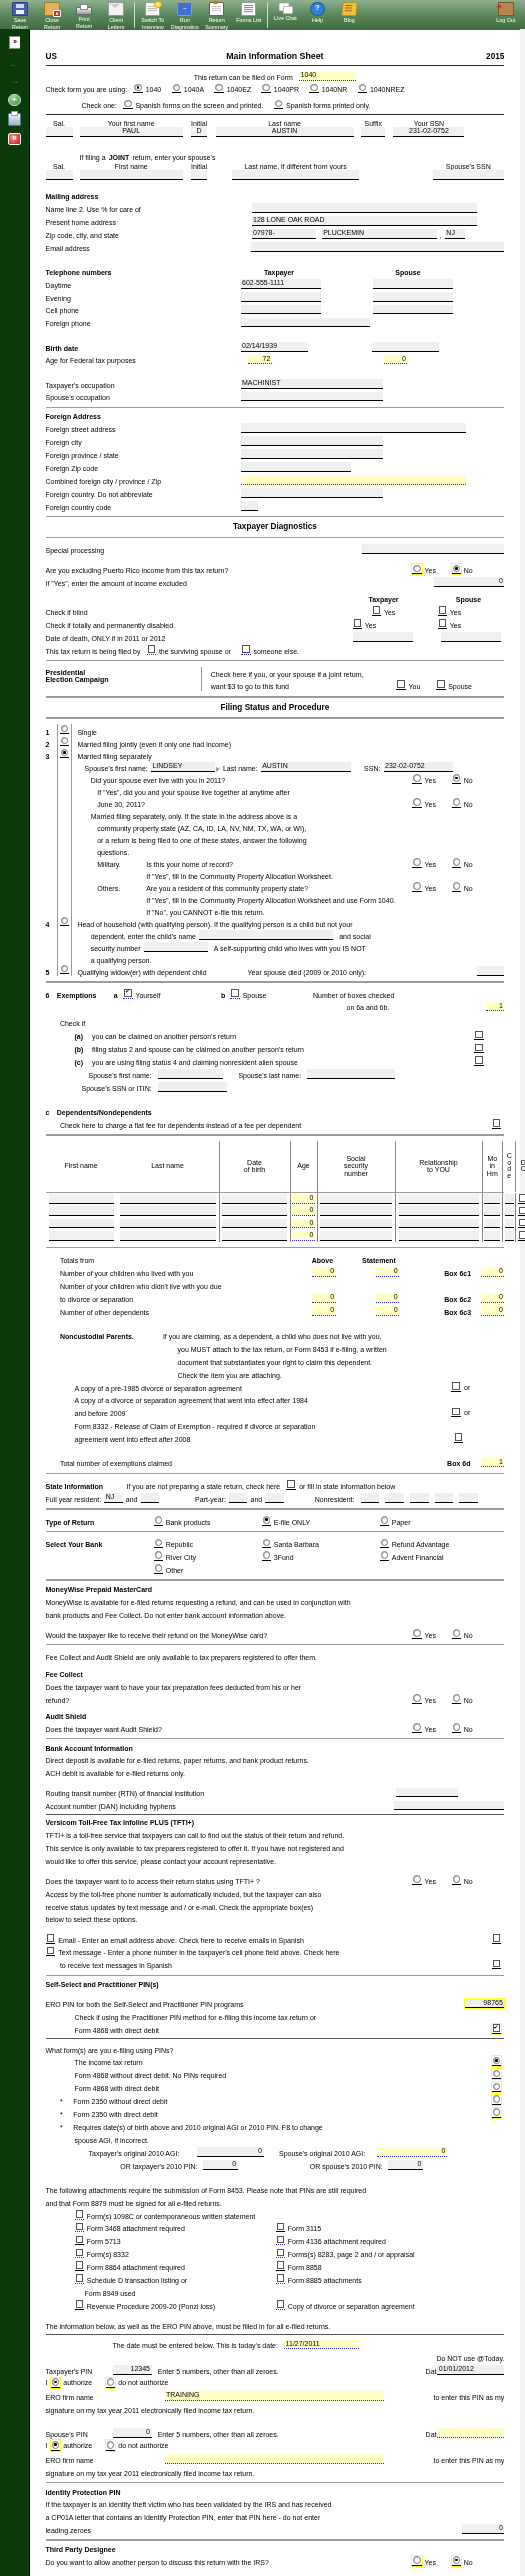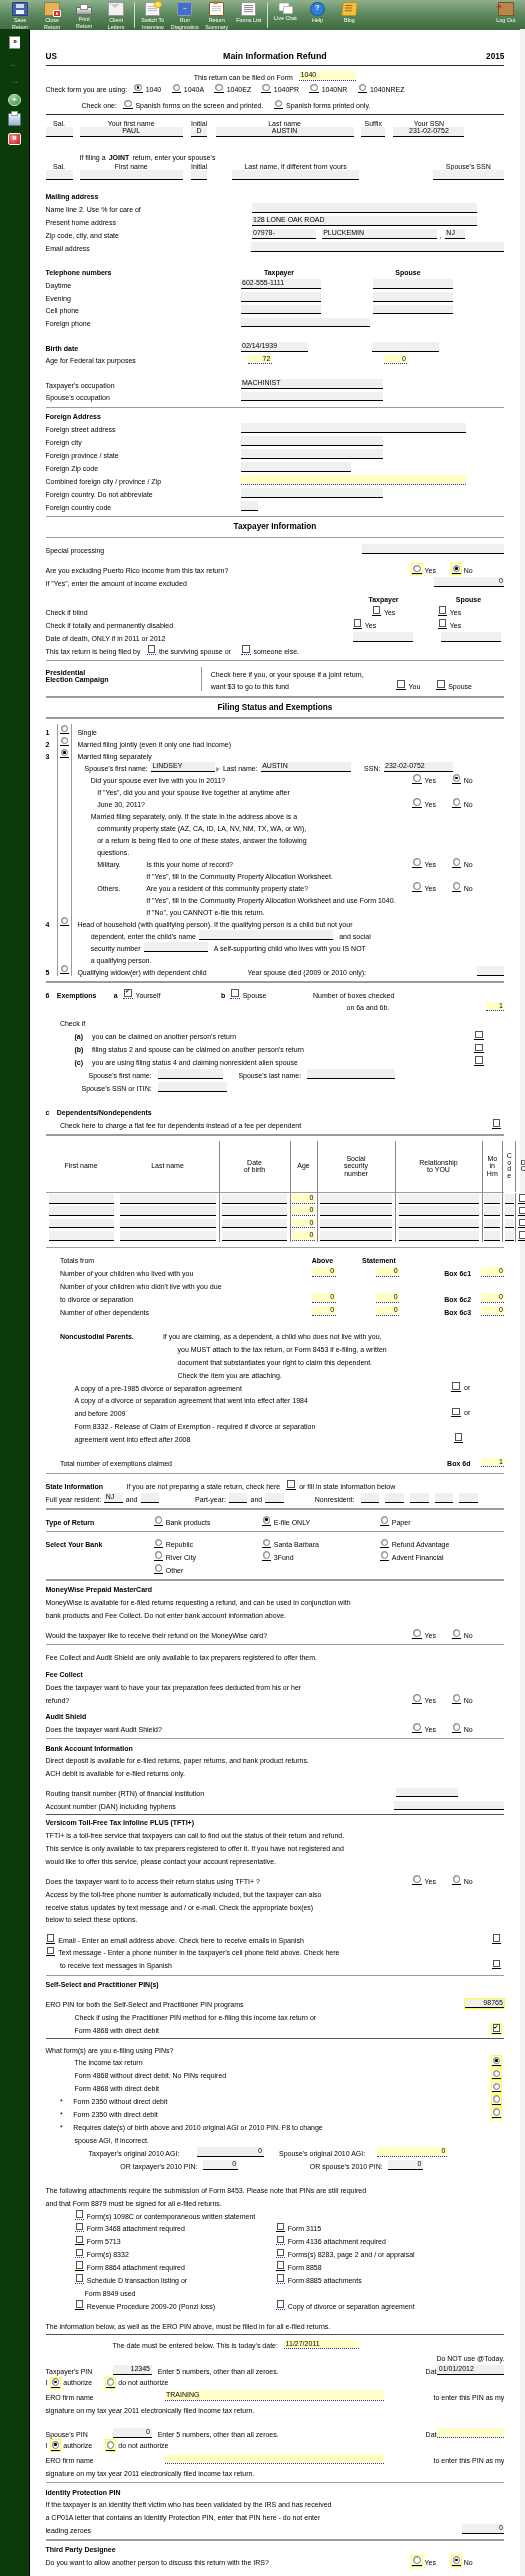--- a/index.html
+++ b/index.html
@@ -124,21 +124,21 @@
   <div class="ric r-add"><span>+</span></div>
   <div class="ric r-print"></div>
   <div class="ric r-del"><span>✖</span></div>
 </div>
 <div class="scroll"></div>
 
 <div class="page">
 
   <div class="hdrrow">
     <span class="hd-side">US</span>
-    <span class="hd-title">Main Information Refund</span>
+    <span class="hd-title">Main Information Sheet</span>
     <span class="hd-side" style="text-align:right">2015</span>
   </div>
   <div class="hrd"></div>
 
   <div class="line" style="justify-content:center">
     <span>This return can be filed on Form</span>
     <span class="fld calc gap12" style="width:54px">1040</span>
   </div>
   <div class="line">
     <span>Check form you are using:</span>
@@ -310,21 +310,21 @@
   <div class="line">
       <span class="lw380">Foreign country.  Do not abbreviate</span>
       <span class="fld" style="width:139px"></span>
     </div>
   <div class="line">
       <span class="lw380">Foreign country code</span>
       <span class="fld" style="width:14.4px"></span>
     </div>
 
   <div class="hr"></div>
-  <div class="secttl">Taxpayer Information</div>
+  <div class="secttl">Taxpayer Diagnostics</div>
   <div class="hr"></div>
 
   <div class="line">
       <span>Special processing</span>
       <span class="fld push" style="width:139px"></span>
     </div>
 
   <div class="line mt18">
     <span>Are you excluding Puerto Rico income from this tax return?</span>
     <span class="ynpair">
@@ -435,21 +435,21 @@
               <span class="ctl">
                 <span class="chk"></span>
               </span>
               <span>Spouse</span>
             </span>
         </span>
         </div>
     </div>
   </div>
   <div class="hr"></div>
-  <div class="secttl">Filing Status and Exemptions</div>
+  <div class="secttl">Filing Status and Procedure</div>
   <div class="hr"></div>
 
   <div>
     <div class="fsline">
         <span class="fsn">1</span>
         <span class="fsrail">
           <span class="ctl">
             <span class="rad"></span>
           </span>
         </span>

